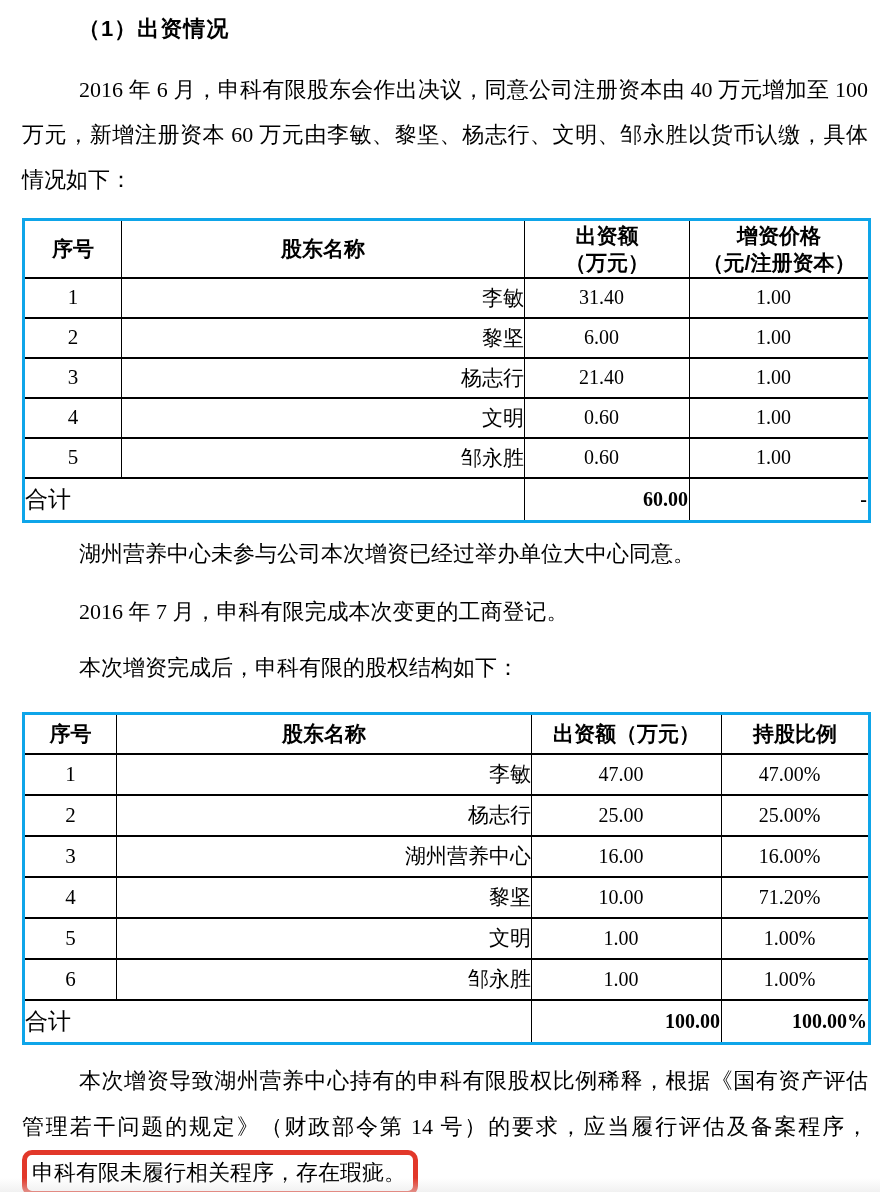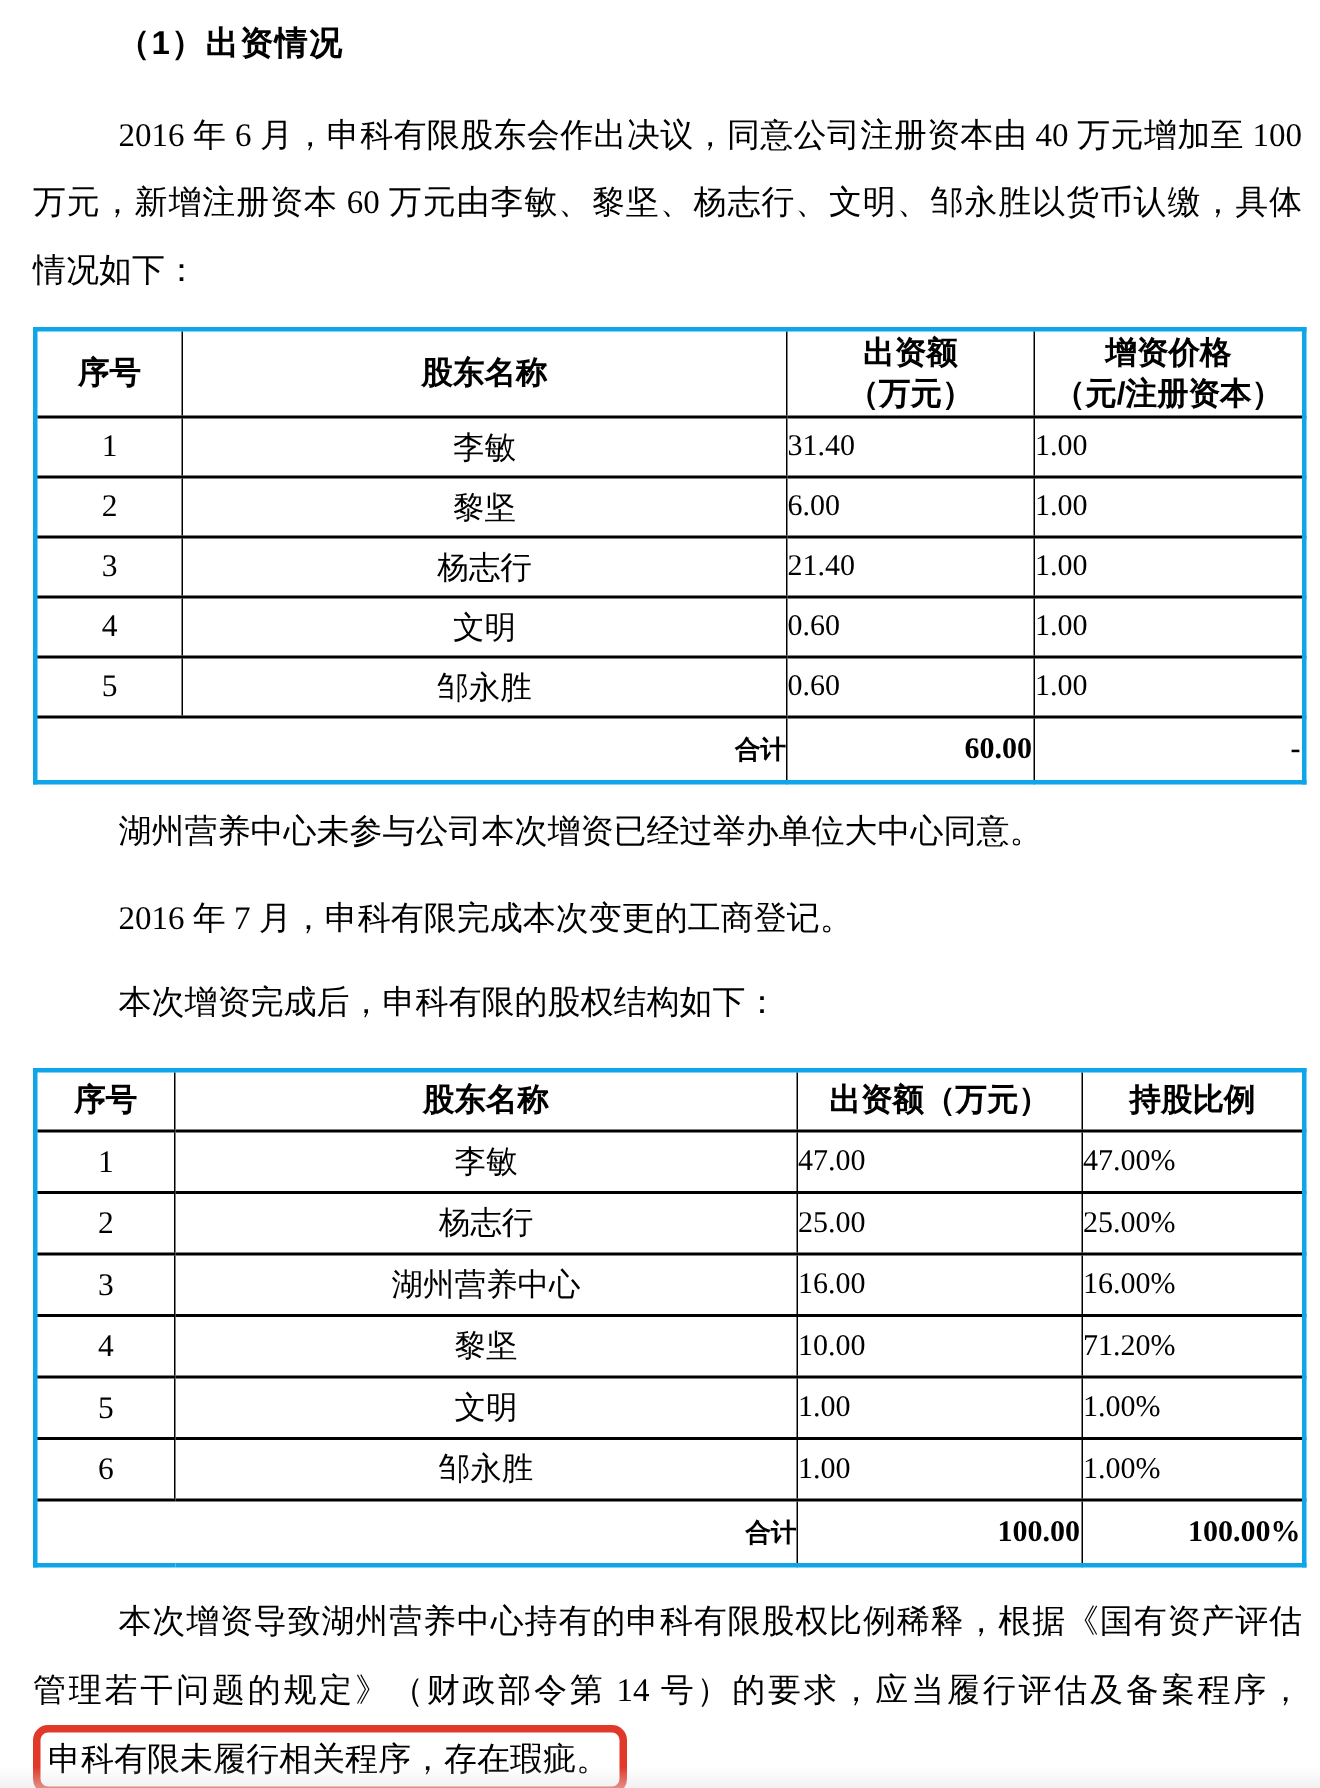--- a/index.html
+++ b/index.html
@@ -60,27 +60,27 @@
     text-align: center;
     white-space: pre-line;
     line-height: 27px;
   }
   .tbl1 .hdr-row { height: 58px; }
   .tbl2 .hdr-row { height: 40px; }
   .tbl1 .data-row { height: 40px; }
   .tbl2 .data-row { height: 41px; }
   .total-row { height: 44px; }
   td.c-seq  { text-align: center; font-size: 21px; }
-  td.c-name { text-align: center; font-size: 21px; }
-  td.c-num  { text-align: left; font-size: 20px; padding-right: 11px; }
+  td.c-name { text-align: right; font-size: 21px; }
+  td.c-num  { text-align: center; font-size: 20px; padding-right: 11px; }
   td.c-total-label {
-    text-align: right;
+    text-align: left;
     font-family: "Liberation Sans", "DejaVu Sans", sans-serif;
-    font-weight: bold;
-    font-size: 17px;
+    font-weight: normal;
+    font-size: 23px;
   }
   td.c-total-num { text-align: right; font-weight: bold; font-size: 20px; padding-right: 1px; }
 
   .hl-box {
     border: 5px solid #e2382a;
     border-radius: 10px;
     padding: 5px 7px 6px 5px;
     white-space: nowrap;
   }
 

